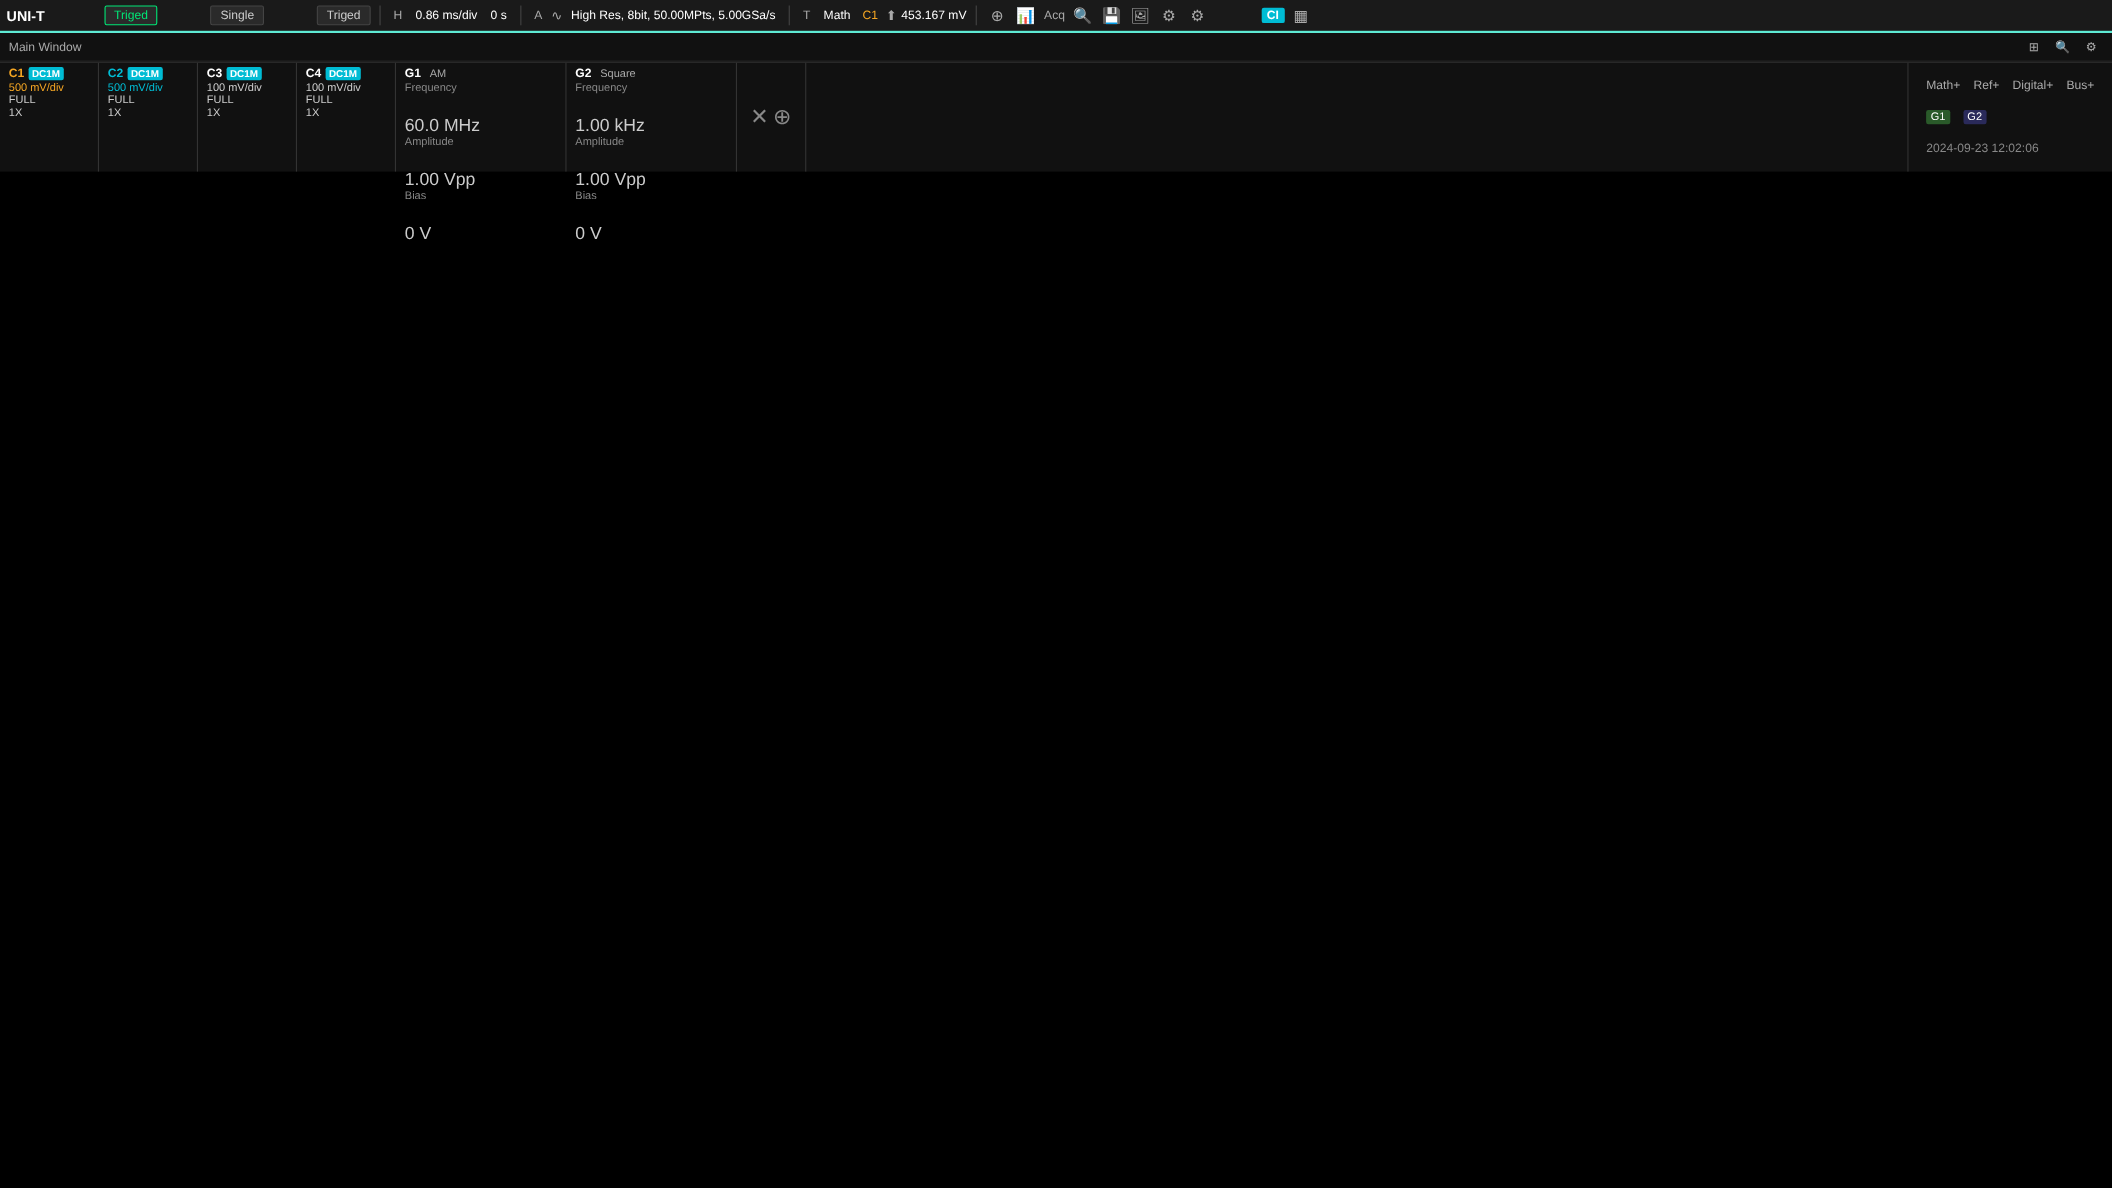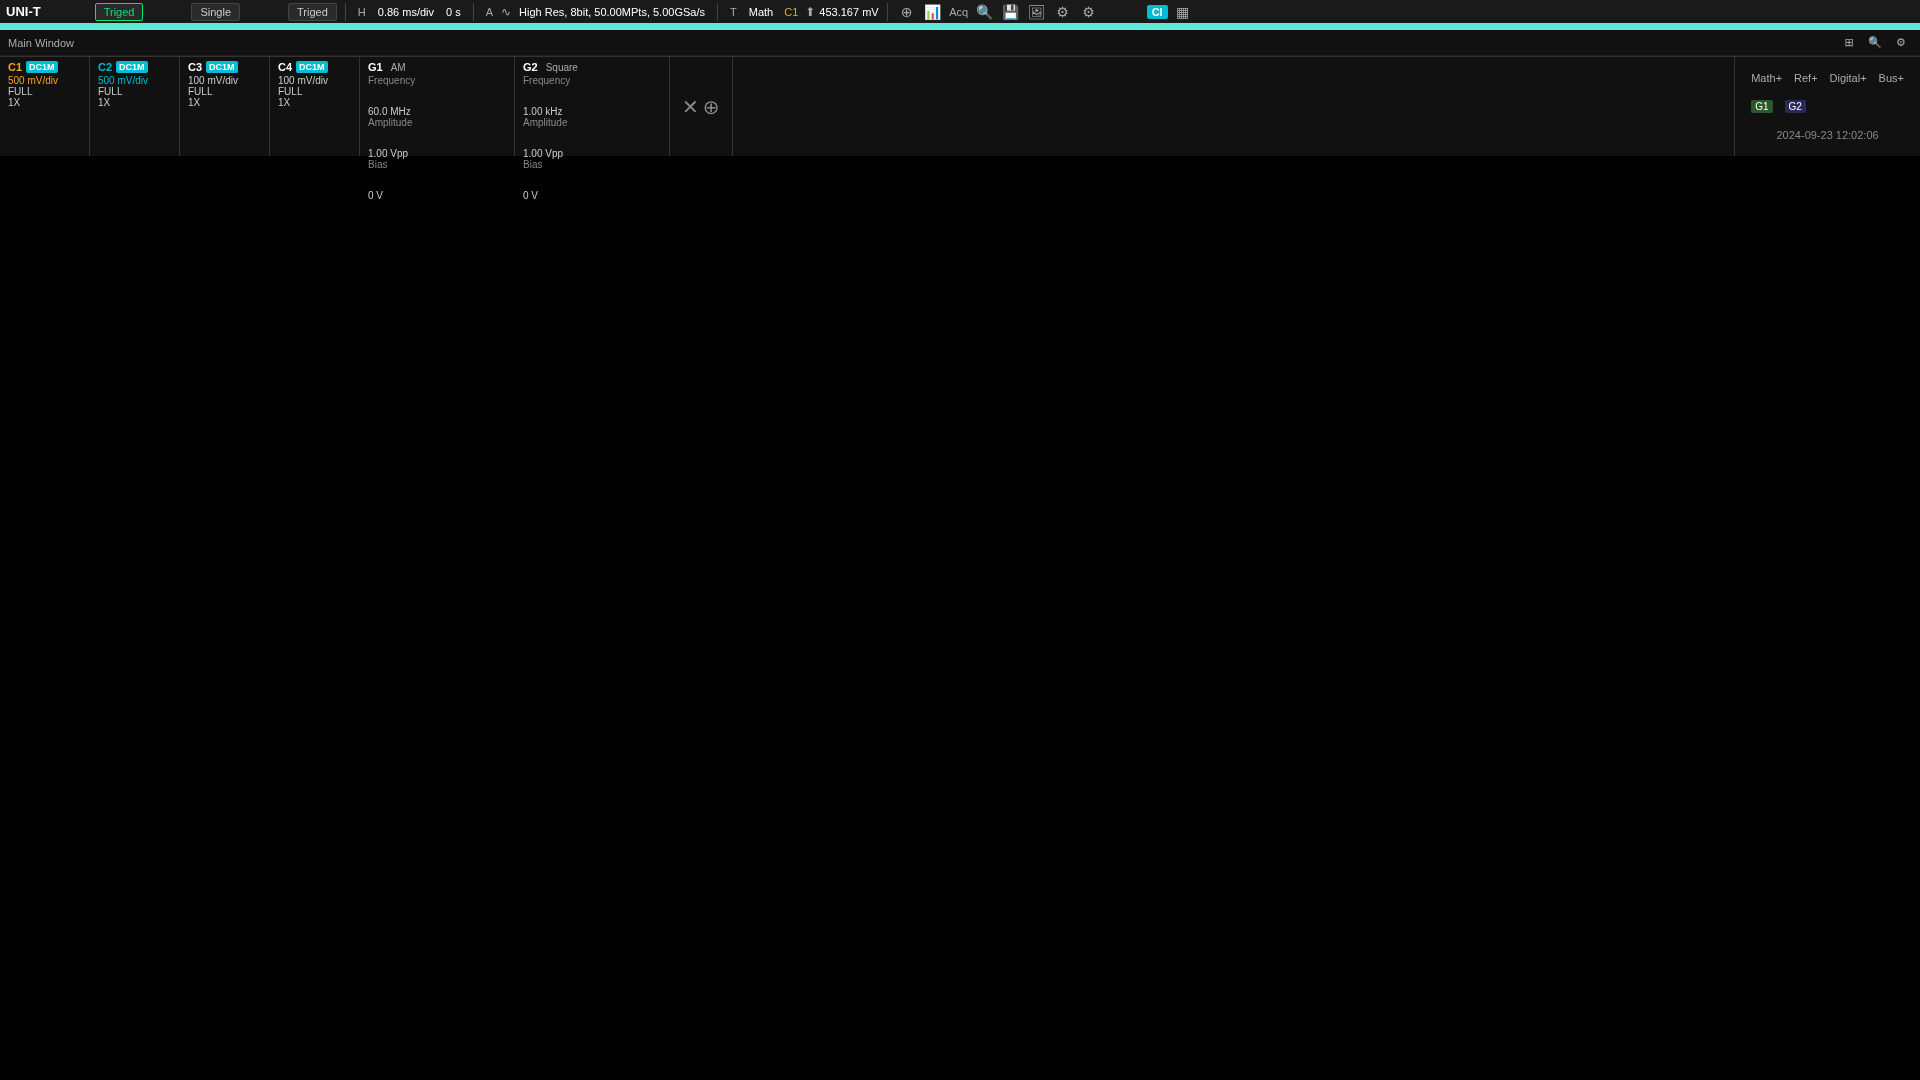--- a/index.html
+++ b/index.html
@@ -10,21 +10,21 @@
       font-family: Arial, sans-serif;
       font-size: 12px;
       color: #ccc;
       overflow: hidden;
     }
 
     
     #top-toolbar {
       height: 30px;
       background: #1a1a1a;
-      border-bottom: 7px solid #5eead4;
+      border-bottom: 2px solid #5eead4;
       display: flex;
       align-items: center;
       padding: 0 6px;
       gap: 4px;
     }
     .brand {
       color: #fff;
       font-weight: bold;
       font-size: 13px;
       margin-right: 6px;
@@ -160,21 +160,21 @@
     .g1-header {
       display: flex;
       align-items: center;
       gap: 8px;
       margin-bottom: 2px;
     }
     .g1-name { color: #fff; font-size: 11px; font-weight: bold; }
     .g1-mode { color: #aaa; font-size: 10px; }
     .g1-row { display: flex; gap: 20px; flex-direction: column; }
     .g1-key { color: #888; font-size: 10px; width: 60px; }
-    .g1-val { color: #ccc; font-size: 10px; }
+    .g1-val { color: #ccc; font-size: 16px; }
 
     .right-tools {
       margin-left: auto;
       display: flex;
       flex-direction: column;
       justify-content: center;
       padding: 4px 16px;
       gap: 16px;
       border-left: 1px solid #333;
     }
@@ -183,21 +183,21 @@
       gap: 12px;
     }
     .tool-btn {
       color: #aaa;
       font-size: 11px;
       cursor: pointer;
     }
     .datetime {
       color: #888;
       font-size: 11px;
-      text-align: center;
+      text-align: left;
     }
     .g1-badge {
       color: #fff;
       font-size: 10px;
       background: #2a5a2a;
       padding: 1px 4px;
       border-radius: 2px;
     }
     .g2-badge {
       color: #fff;

